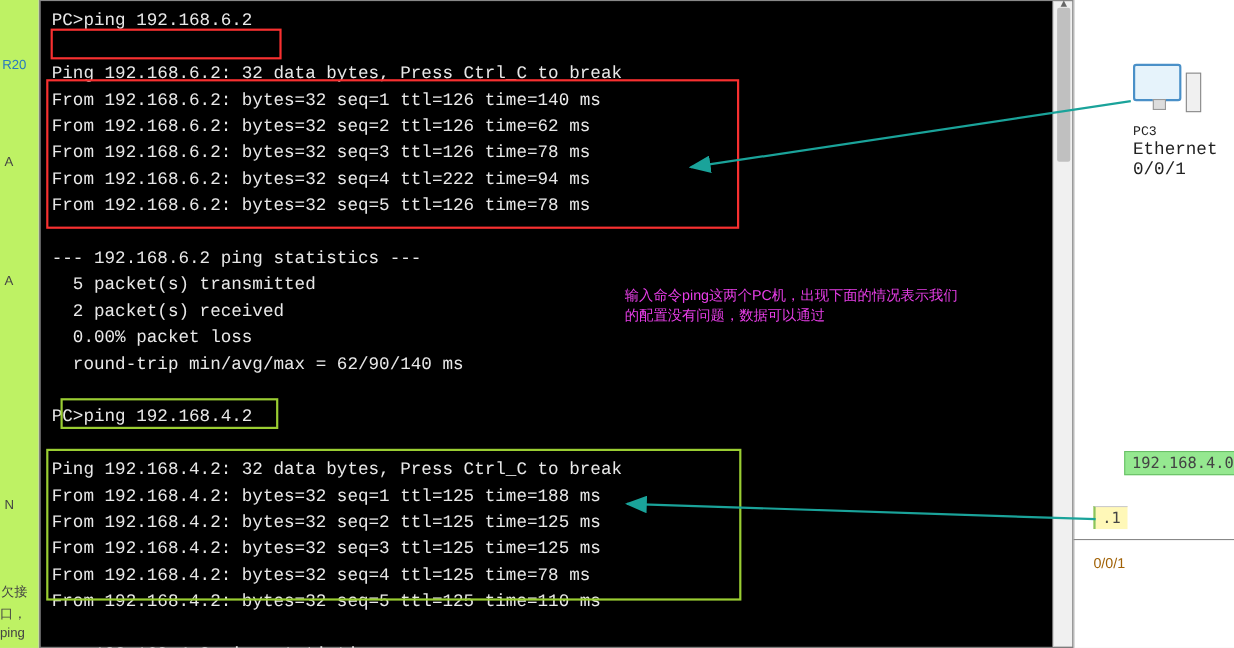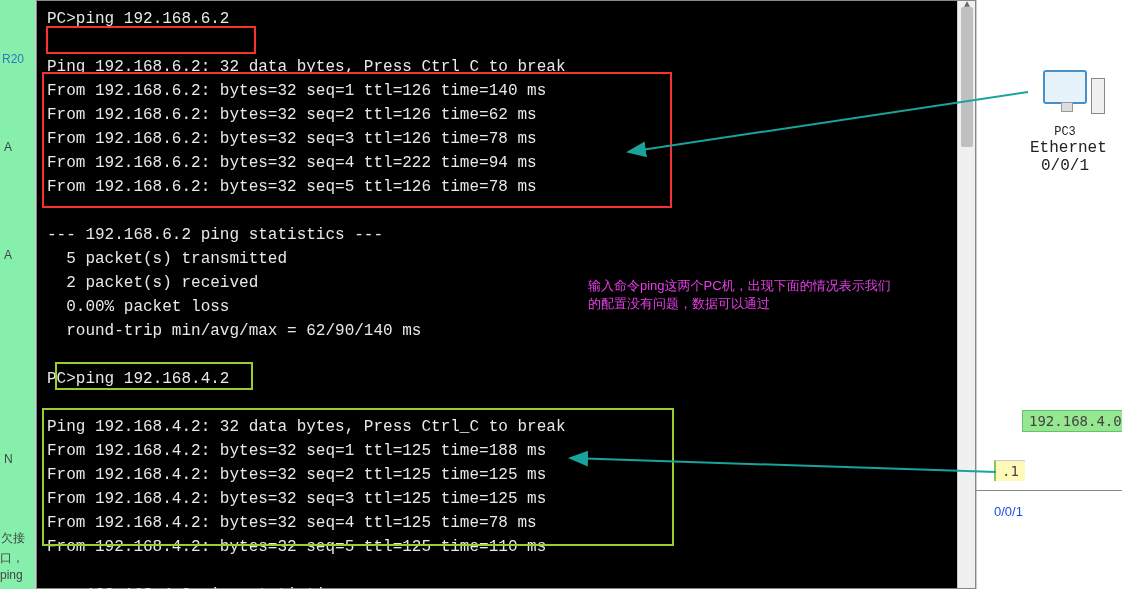--- a/index.html
+++ b/index.html
@@ -10,21 +10,21 @@
       font-family: Consolas, "Courier New", monospace;
       position: relative;
       overflow: hidden;
     }
     .left-edge {
       position: absolute;
       left: 0;
       top: 0;
       width: 36px;
       height: 589px;
-      background: #86efac;
+      background: #bef264;
       border-right: 1px solid #ccc;
     }
     .left-label {
       position: absolute;
       color: #444;
       font-size: 12px;
       font-family: "Microsoft YaHei", sans-serif;
     }
     .left-r20 { left: 2px; top: 52px; color: #2a7abf; }
     .left-a1 { left: 4px; top: 140px; }
@@ -104,22 +104,20 @@
       width: 146px;
       height: 589px;
       background: #fff;
       border-left: 1px solid #ccc;
     }
     .pc-icon-box {
       position: absolute;
       left: 1030px;
       top: 58px;
       width: 70px;
-      text-align: center;
-      margin-top: 12px;
     }
     .pc-monitor {
       width: 44px;
       height: 34px;
       background: #e6f3fb;
       border: 2px solid #4a90c8;
       border-radius: 3px;
       margin: 0 auto 2px auto;
       position: relative;
     }
@@ -146,28 +144,27 @@
       font-size: 12px;
       color: #222;
       margin-top: 14px;
     }
     .pc-eth {
       font-size: 16px;
       color: #222;
     }
     .annotation-text {
       position: absolute;
-      left: 588px;
+      left: 568px;
       top: 260px;
       width: 310px;
       font-size: 13px;
       line-height: 18px;
       color: #e83ee8;
       font-family: "Microsoft YaHei", sans-serif;
-      margin-top: 17px;
     }
     .ip-badge-green {
       position: absolute;
       left: 1022px;
       top: 410px;
       background: #95e890;
       border: 1px solid #6ac068;
       padding: 2px 6px;
       font-size: 14px;
       font-family: Consolas, monospace;
@@ -183,21 +180,21 @@
       padding: 2px 6px;
       font-size: 14px;
       font-family: Consolas, monospace;
       color: #444;
     }
     .eth-label {
       position: absolute;
       left: 994px;
       top: 504px;
       font-size: 13px;
-      color: #1d4ed8;
+      color: #a16207;
       font-family: Arial, sans-serif;
     }
     .topology-line-h {
       position: absolute;
       left: 976px;
       top: 490px;
       width: 146px;
       height: 1px;
       background: #888;
     }

